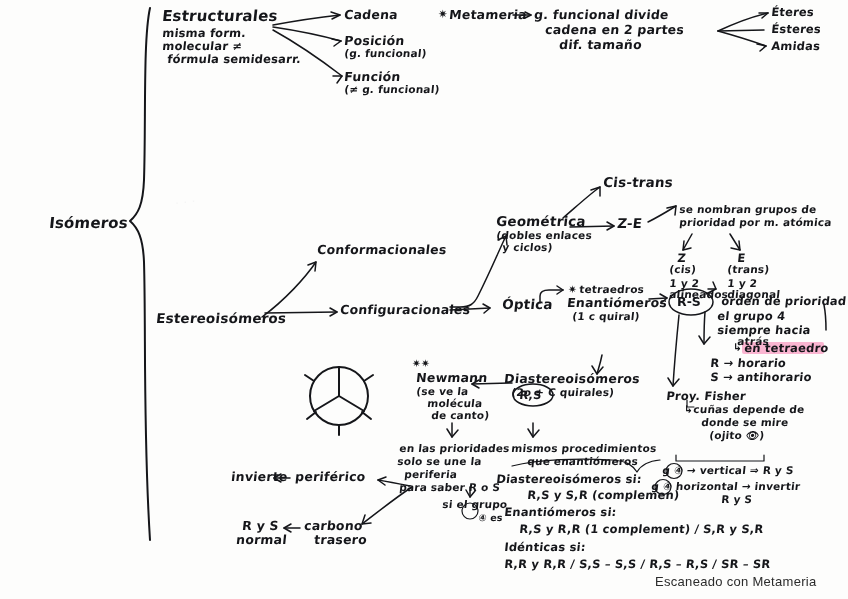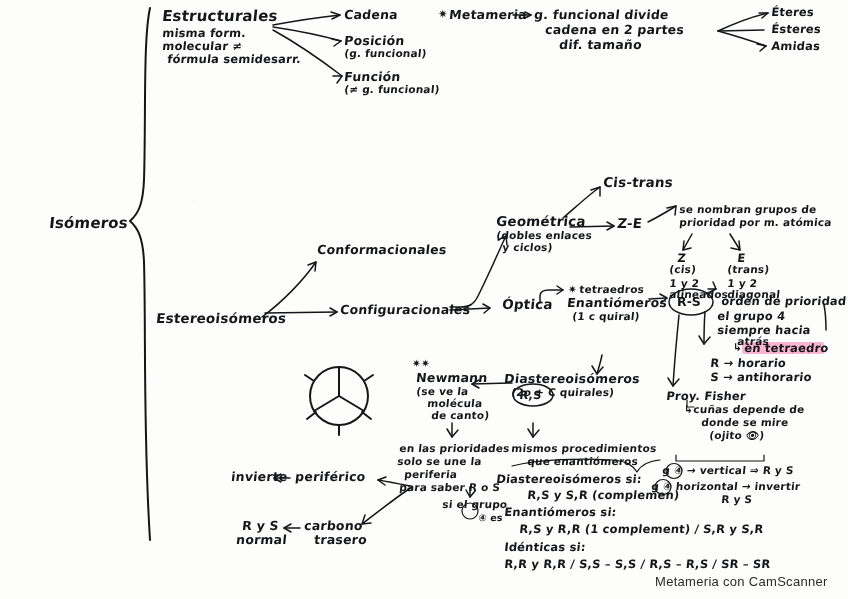--- a/index.html
+++ b/index.html
@@ -266,15 +266,15 @@
   <div class="ink hw s11" style="left:505px;top:541px;">Idénticas si:</div>
   <div class="ink hw s11" style="left:505px;top:558px;">R,R y R,R / S,S – S,S / R,S – R,S / SR – SR</div>
 
   <div class="ink hw s12" style="left:232px;top:470px;">invierte</div>
   <div class="ink hw s12" style="left:296px;top:470px;">periférico</div>
   <div class="ink hw s12" style="left:243px;top:519px;">R y S</div>
   <div class="ink hw s12" style="left:237px;top:533px;">normal</div>
   <div class="ink hw s12" style="left:305px;top:519px;">carbono</div>
   <div class="ink hw s12" style="left:315px;top:533px;">trasero</div>
 
-  <div class="wm" style="left:655px;top:574px;">Metameria con CamScanner</div>
+  <div class="wm" style="left:655px;top:574px;">Escaneado con Metameria</div>
 
 </div>
 
 </body></html>

